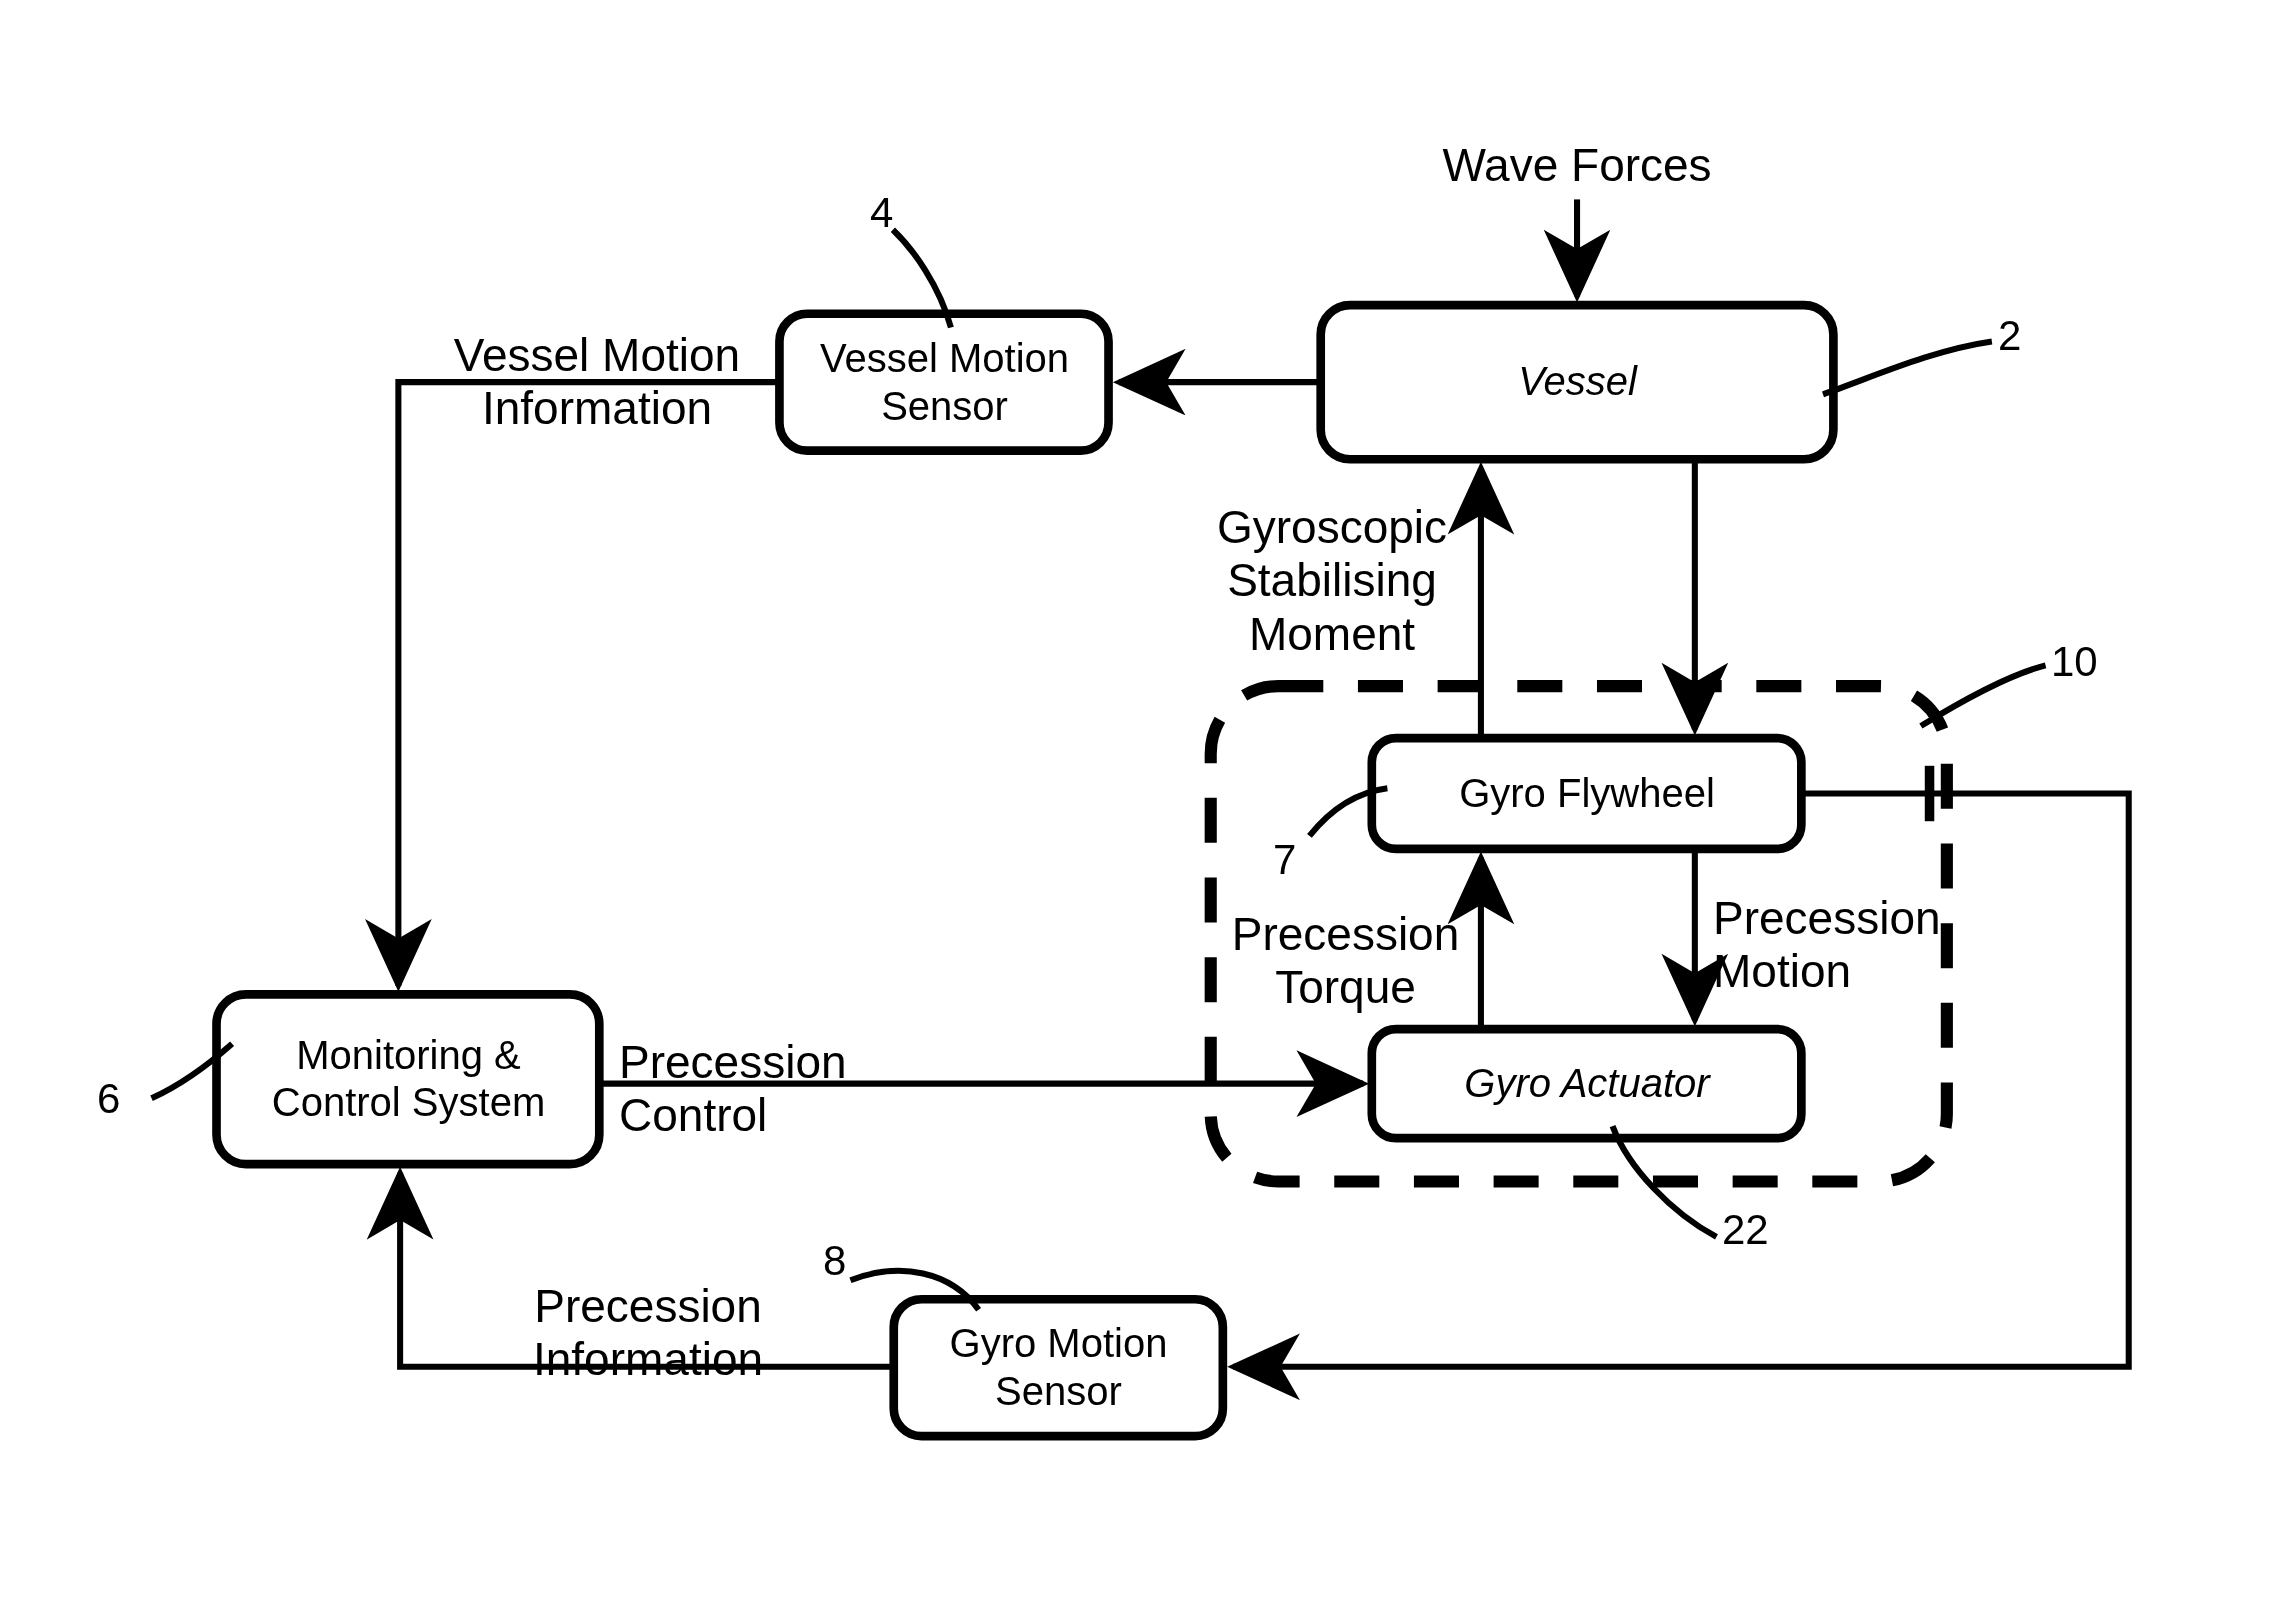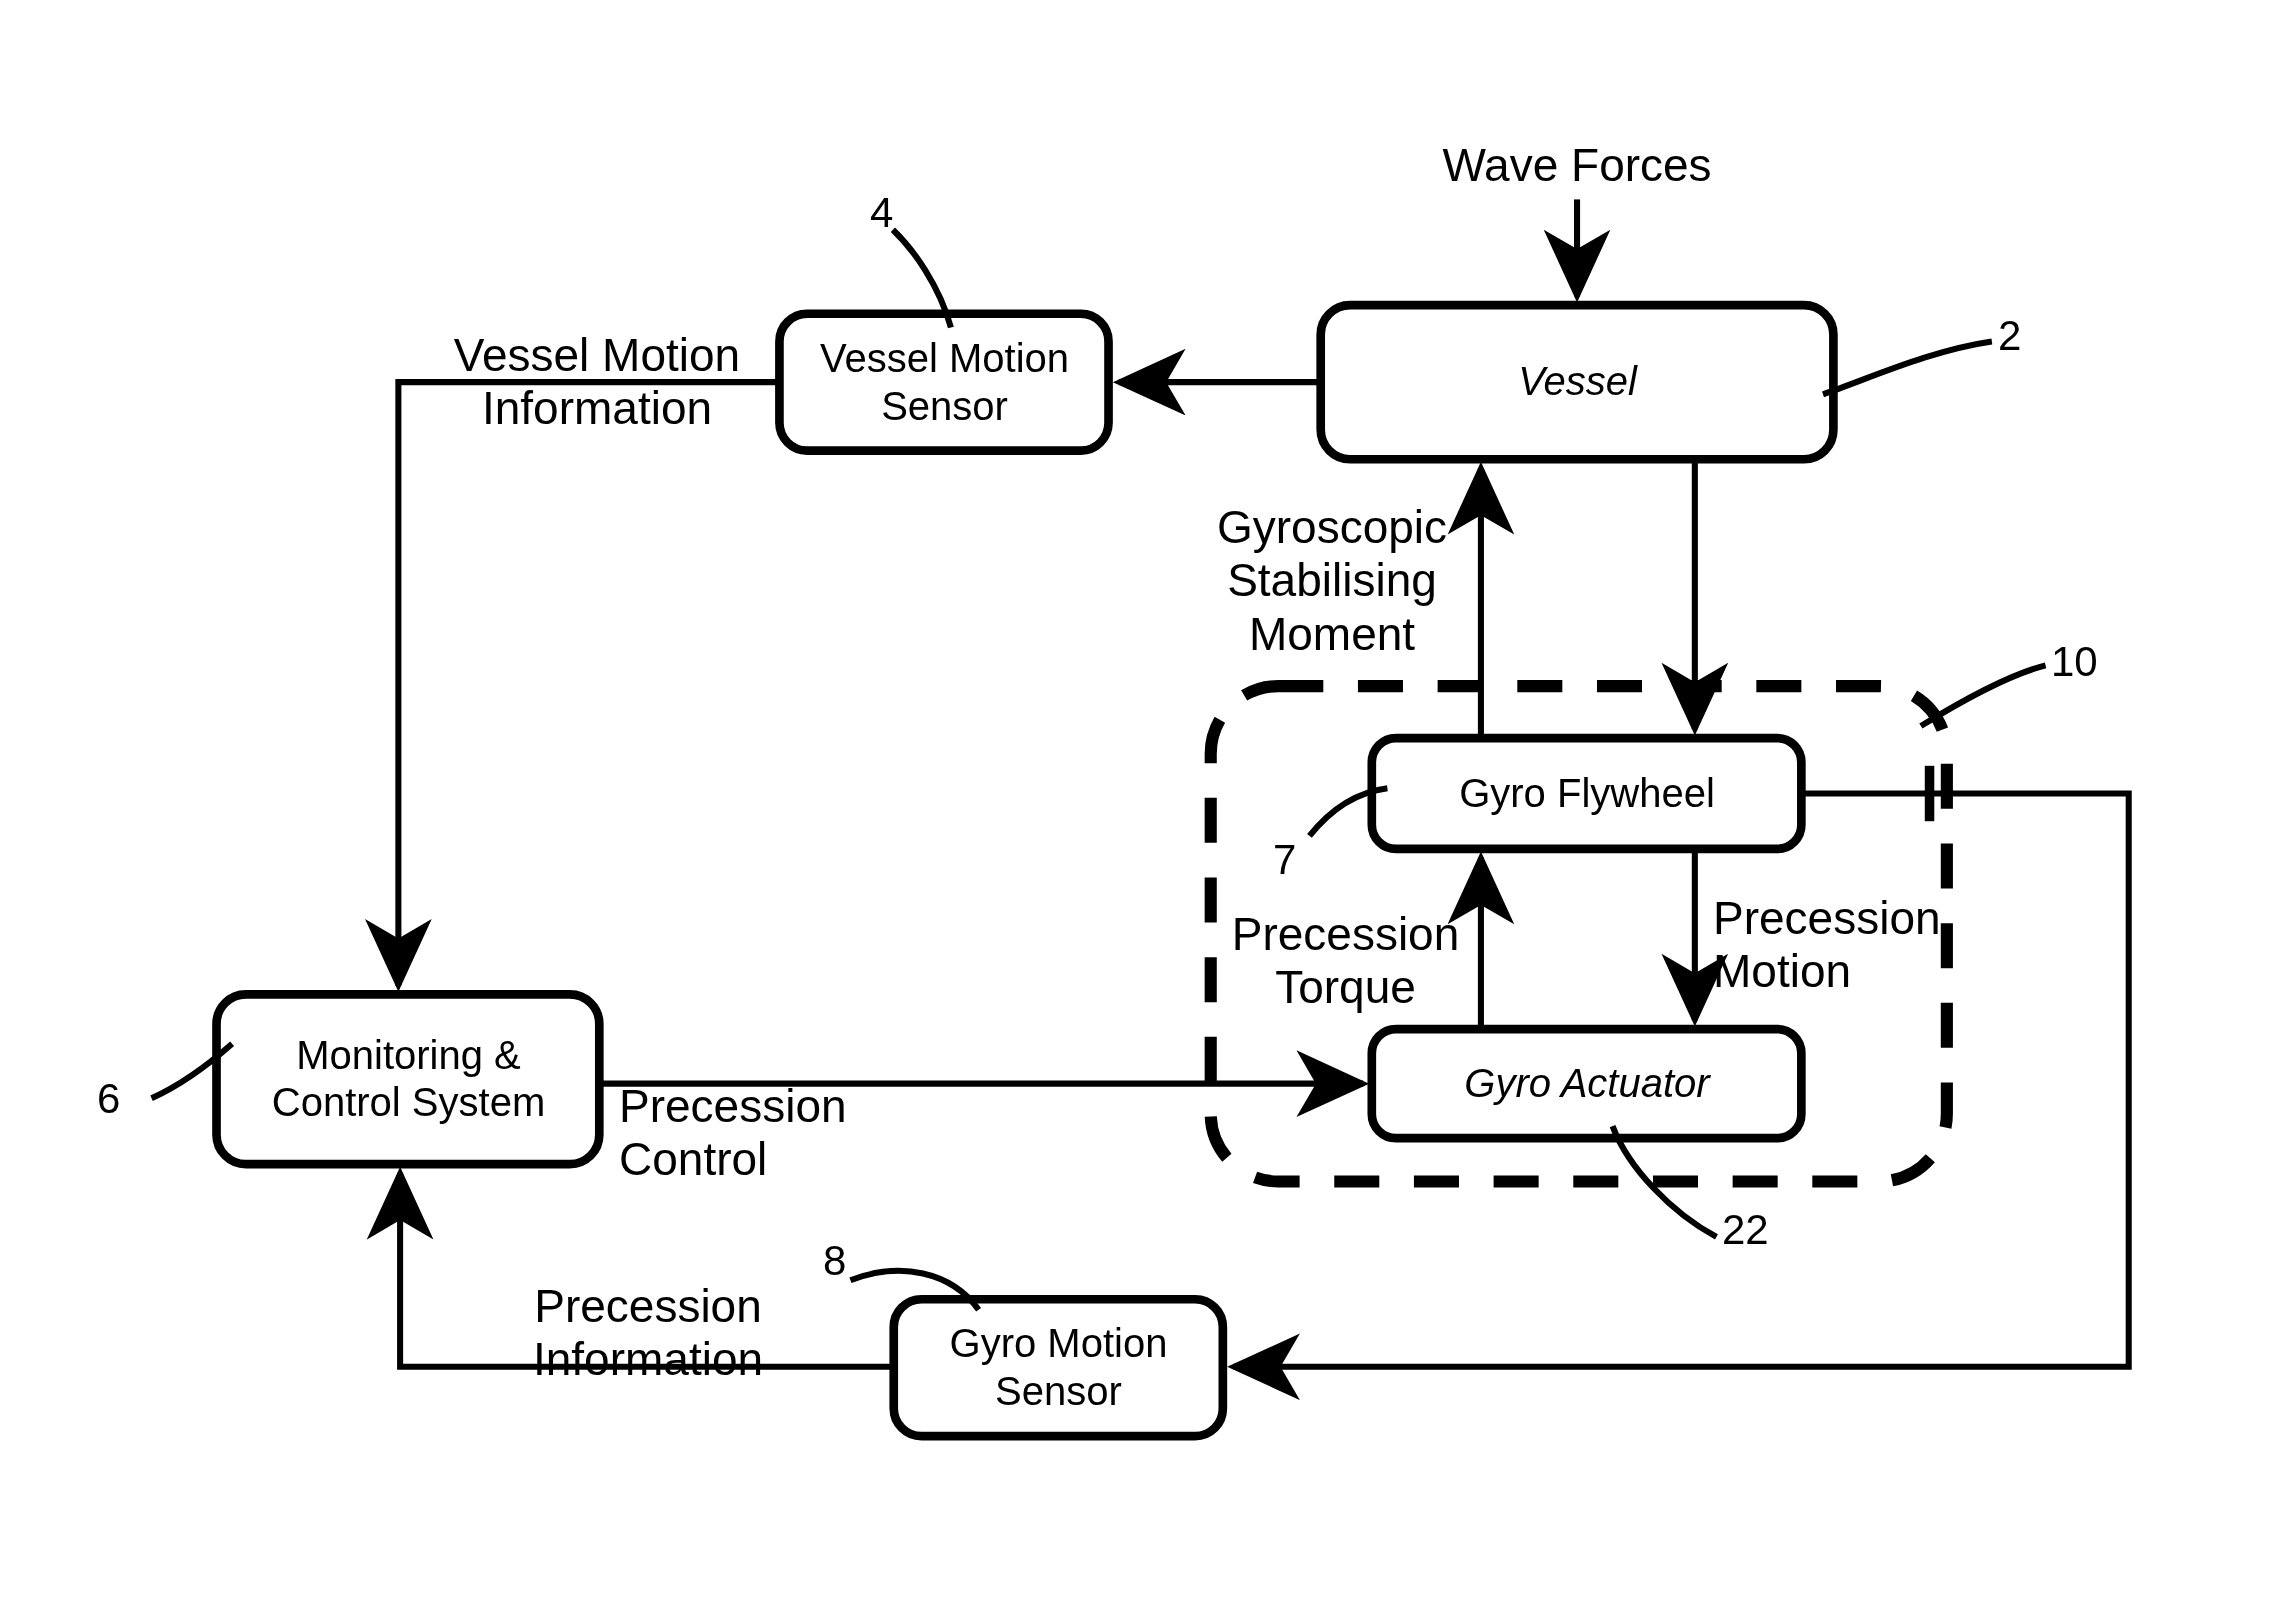--- a/index.html
+++ b/index.html
@@ -92,21 +92,21 @@
 
   <div class="edge-label" style="left:1404px;top:139px;width:346px;">Wave Forces</div>
 
   <div class="edge-label" style="left:424px;top:329px;width:346px;">Vessel Motion
 Information</div>
 
   <div class="edge-label" style="left:1202px;top:501px;width:260px;">Gyroscopic
 Stabilising
 Moment</div>
 
-  <div class="edge-label" style="left:619px;top:1080px;width:364px;text-align:left;">Precession Control</div>
+  <div class="edge-label" style="left:619px;top:1036px;width:364px;text-align:left;">Precession Control</div>
 
   <div class="edge-label" style="left:1221px;top:908px;width:249px;">Precession
 Torque</div>
 
   <div class="edge-label" style="left:1713px;top:892px;width:251px;text-align:left;">Precession
 Motion</div>
 
   <div class="edge-label" style="left:475px;top:1280px;width:346px;">Precession
 Information</div>
 

